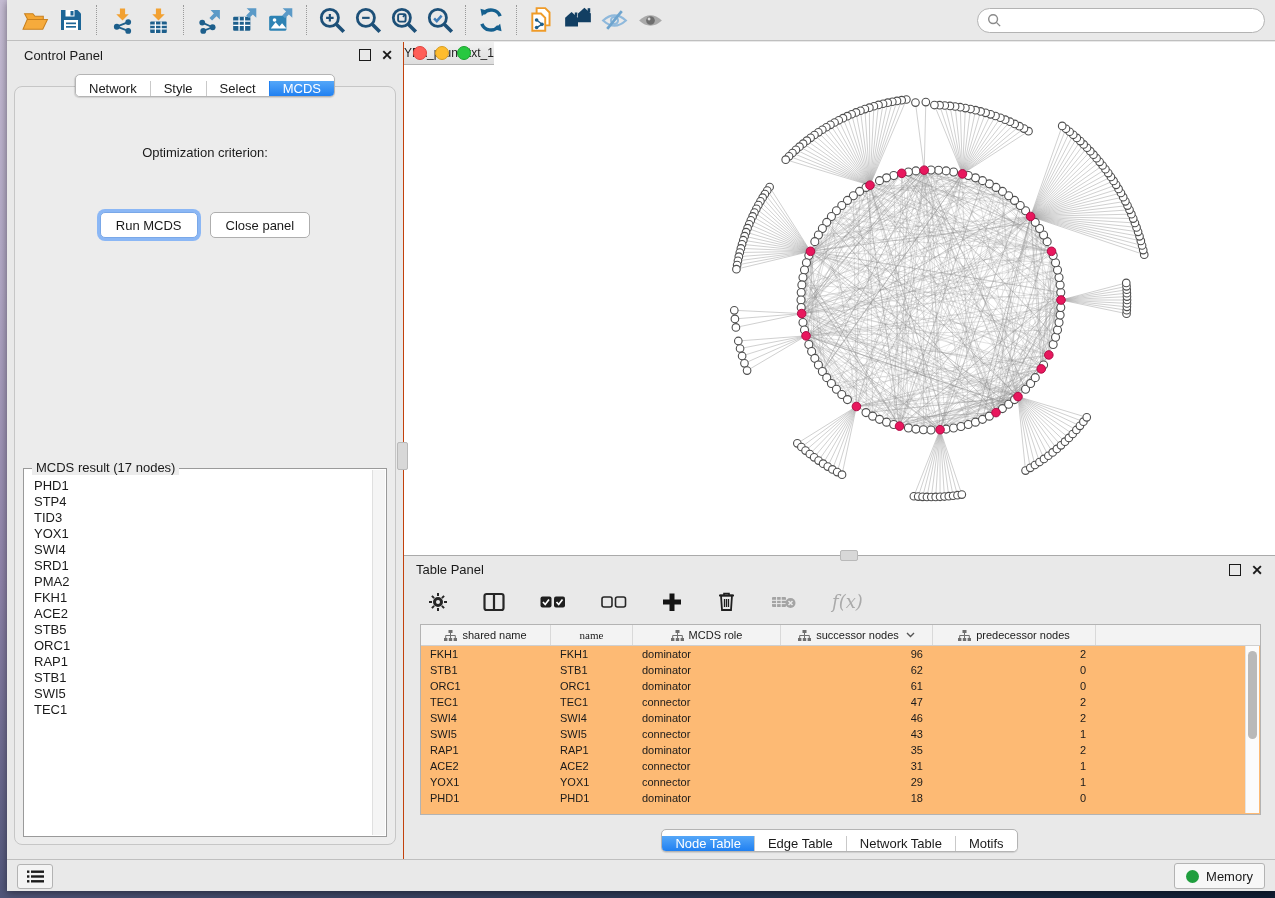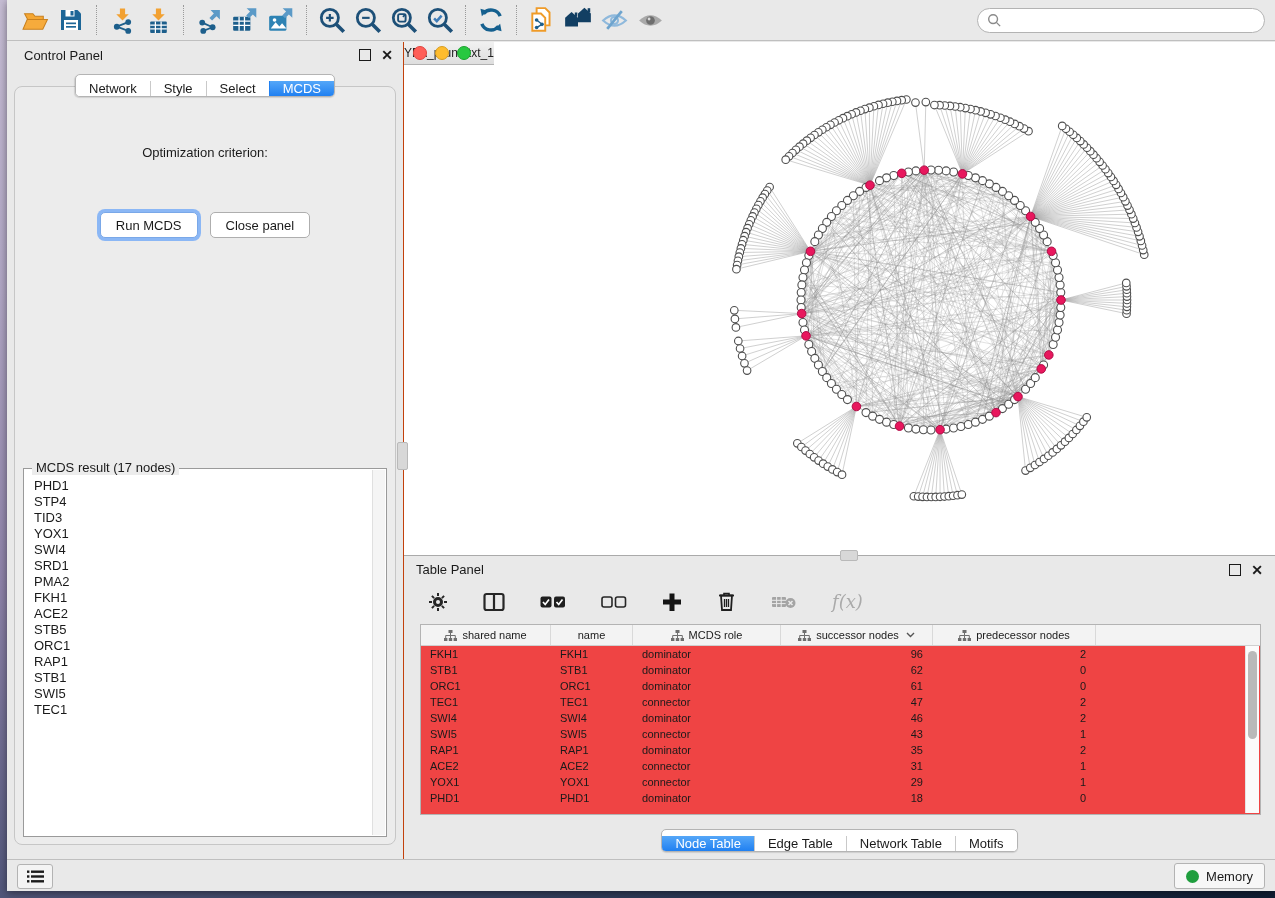--- a/index.html
+++ b/index.html
@@ -67,21 +67,21 @@
   .net-canvas svg{position:absolute;left:0;top:0;}
 
   
   .table-panel{flex:1;background:#e9e9e9;position:relative;min-height:0;}
   .h-handle{position:absolute;left:50%;top:-6px;width:16px;height:9px;background:#d8d8d8;border:1px solid #b9b9b9;
             border-radius:2px;z-index:20;}
   .tp-header{height:27px;display:flex;align-items:center;padding:0 12px;font-size:13px;}
   .tp-toolbar{height:37px;display:flex;align-items:center;gap:35px;padding:0 0 0 24px;}
   .tp-toolbar .ti{display:flex;align-items:center;justify-content:center;}
   .fx{font-family:"DejaVu Serif",serif;font-style:italic;color:#aaa;font-size:18px;}
-  .table-box{position:absolute;left:16px;right:14px;top:68px;height:189px;background:#ef4444;border:1px solid #b3b3b3;}
+  .table-box{position:absolute;left:16px;right:14px;top:68px;height:189px;background:#fdba74;border:1px solid #b3b3b3;}
   .thead{display:flex;height:20px;background:#f3f3f3;border-bottom:1px solid #cfcfcf;}
   .th{display:flex;align-items:center;justify-content:center;gap:5px;font-size:11px;
       border-right:1px solid #d9d9d9;box-sizing:border-box;position:relative;}
   .th .sort{margin-left:2px;}
   .tr{display:flex;height:16px;}
   .td{font-size:11px;line-height:16px;padding-left:9px;box-sizing:border-box;white-space:nowrap;overflow:hidden;}
   .td.num{text-align:right;padding-left:0;padding-right:10px;}
   .tbl-scroll{position:absolute;top:21px;bottom:1px;right:1px;width:13px;background:#fbfbfb;border-left:1px solid #e4e4e4;}
   .tbl-thumb{position:absolute;left:2px;right:2px;top:5px;height:88px;background:#b9b9b9;border-radius:5px;}
   .tp-tabs{position:absolute;left:0;right:0;bottom:8px;display:flex;justify-content:center;}
@@ -1346,21 +1346,21 @@
                   <g fill="#6e6e6e">
                     <rect x="4.5" y="0" width="4" height="3"></rect>
                     <rect x="0" y="8" width="3.4" height="3"></rect>
                     <rect x="4.8" y="8" width="3.4" height="3"></rect>
                     <rect x="9.6" y="8" width="3.4" height="3"></rect>
                   </g>
                   <path d="M6.5 3v2.5M1.7 8V5.5h9.6V8M6.5 5.5V8" stroke="#6e6e6e" fill="none"></path>
                 </svg>
                 <span>shared name</span>
               </div>
-              <div class="th" style="width: 82px; flex: 0 0 82px;">
+              <div class="th" style="width: 82px; flex: 0 0 82px; font-family: Liberation Serif, serif;">
                 <span>name</span>
               </div>
               <div class="th" style="width: 148px; flex: 0 0 148px;">
                 <svg width="13" height="11" viewBox="0 0 13 11">
                   <g fill="#6e6e6e">
                     <rect x="4.5" y="0" width="4" height="3"></rect>
                     <rect x="0" y="8" width="3.4" height="3"></rect>
                     <rect x="4.8" y="8" width="3.4" height="3"></rect>
                     <rect x="9.6" y="8" width="3.4" height="3"></rect>
                   </g>

